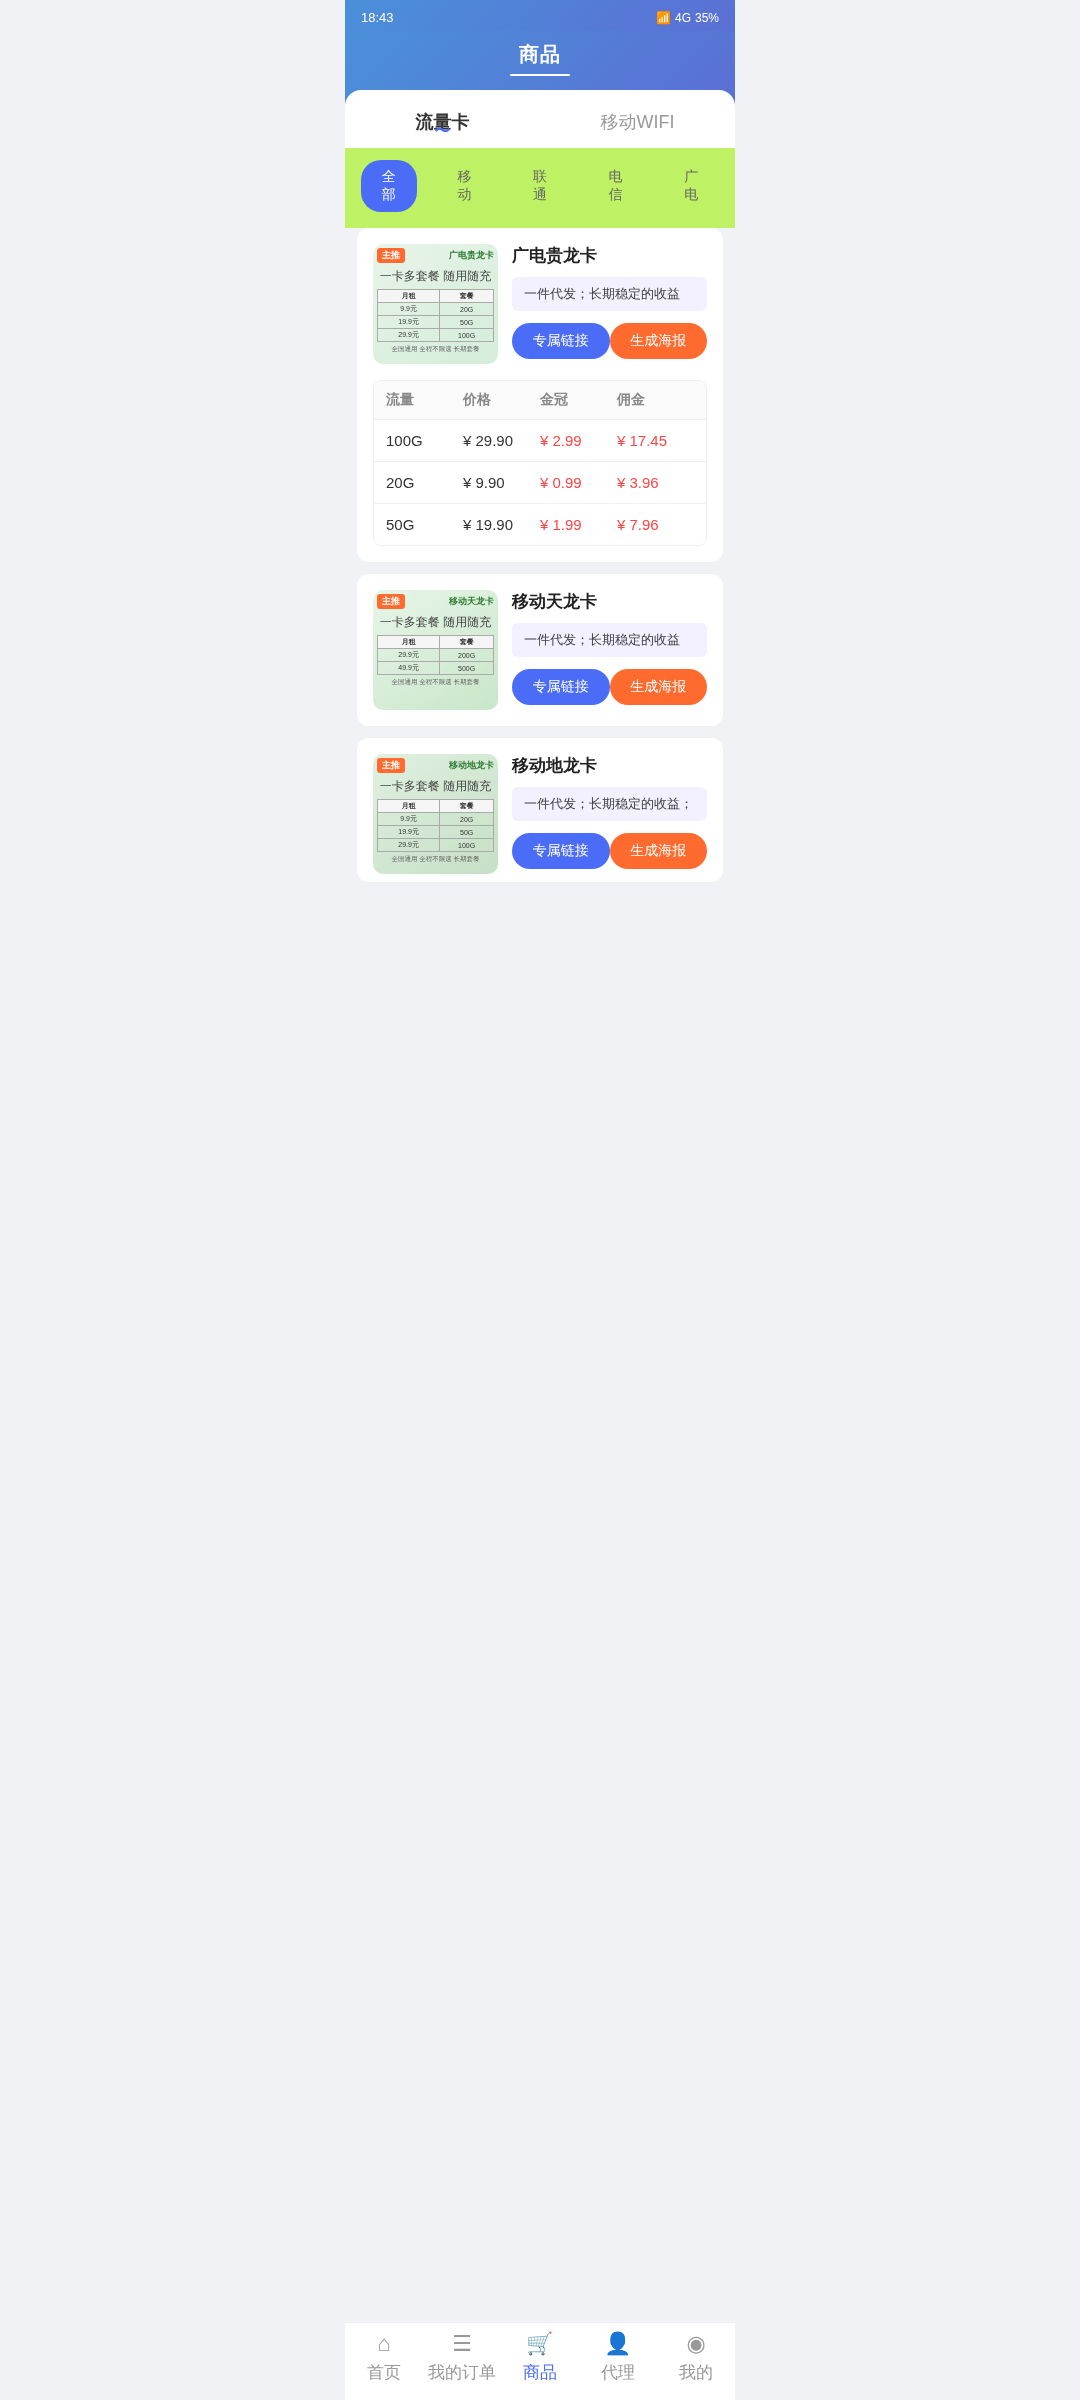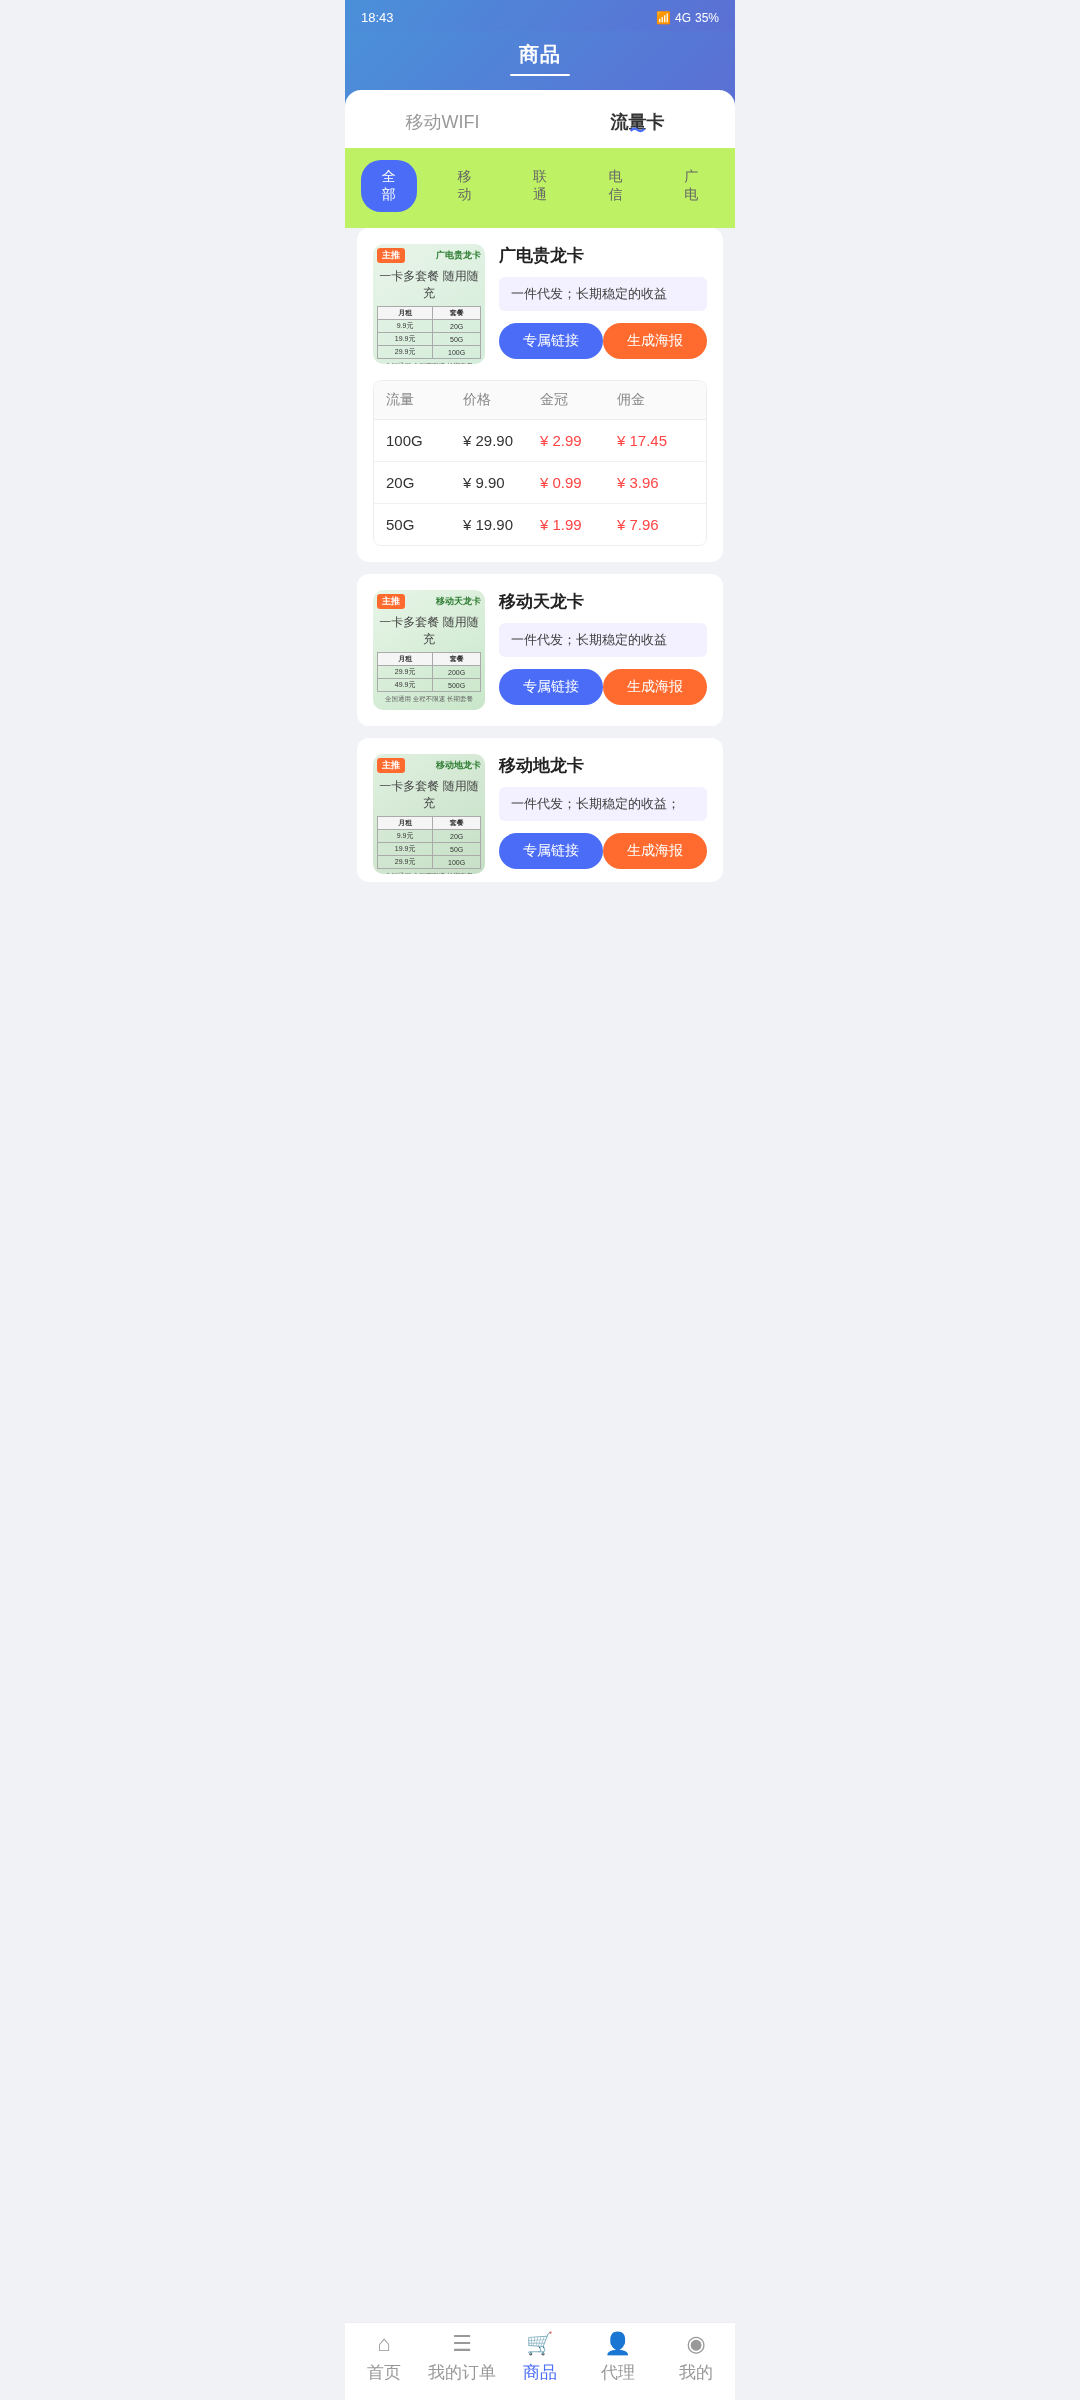--- a/index.html
+++ b/index.html
@@ -103,21 +103,21 @@
     .product-card {
       background: white;
       border-radius: 12px;
       margin-bottom: 12px;
       overflow: hidden;
       padding: 16px;
     }
 
     
     .product-image {
-      width: 112px;
+      width: 125px;
       height: 120px;
       border-radius: 10px;
       overflow: hidden;
       flex-shrink: 0;
       position: relative;
     }
 
     .card-img-guangdian {
       background: linear-gradient(145deg, #e8f4e8 0%, #d4edda 100%);
       width: 100%;
@@ -251,21 +251,21 @@
     .pricing-header {
       display: flex;
       background: #fafafa;
       padding: 10px 12px;
       border-bottom: 1px solid #eee;
     }
     .pricing-header-cell {
       flex: 1;
       font-size: 14px;
       color: #888;
-      font-weight: 400;
+      font-weight: 700;
     }
     .pricing-row {
       display: flex;
       padding: 12px 12px;
       border-bottom: 1px solid #f0f0f0;
       align-items: center;
     }
     .pricing-row:last-child { border-bottom: none; }
     .pricing-cell {
       flex: 1;
@@ -326,26 +326,26 @@
     <span>35%</span>
   </div>
 </div>
 
 <div class="header">
   <div class="header-title">商品</div>
   <div class="header-underline"></div>
 </div>
 
 <div class="tabs-container">
-  <div class="tab">
-    <span>移动WIFI</span>
-  </div>
   <div class="tab active">
     <span>流量卡</span>
     <div style="position:absolute;bottom:6px;left:50%;transform:translateX(-50%);font-size:16px;color:#4a6cf7;">〜</div>
+  </div>
+  <div class="tab">
+    <span>移动WIFI</span>
   </div>
 </div>
 
 <div class="filters">
   <button class="filter-btn active">全部</button>
   <button class="filter-btn inactive">移动</button>
   <button class="filter-btn inactive">联通</button>
   <button class="filter-btn inactive">电信</button>
   <button class="filter-btn inactive">广电</button>
 </div>

